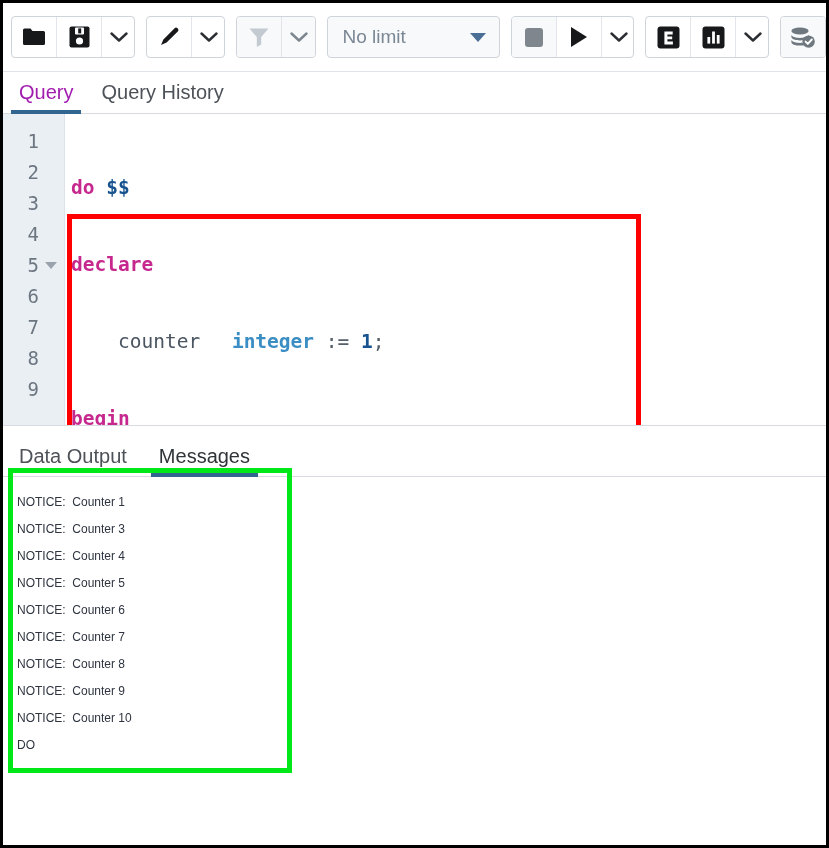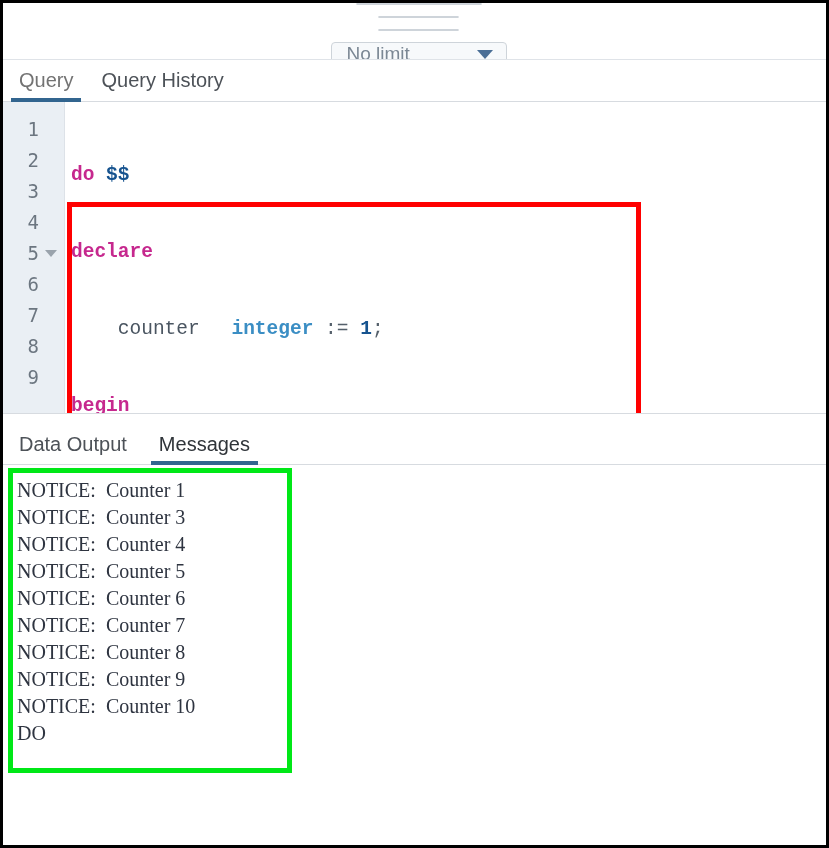--- a/index.html
+++ b/index.html
@@ -16,29 +16,28 @@
     width: 829px;
     height: 848px;
     background: #ffffff;
     border: 3px solid #000000;
     overflow: hidden;
   }
 
   
   #toolbar {
     position: relative;
-    height: 57px;
+    height: 69px;
     background: #ffffff;
     border-bottom: 1px solid #dfe3e8;
     display: flex;
     align-items: center;
     padding: 0 0 0 8px;
     gap: 11px;
     overflow: hidden;
-    flex-direction: column;
   }
 
   .btn-group {
     display: flex;
     align-items: stretch;
     border: 1px solid #ced4da;
     border-radius: 4px;
     overflow: hidden;
     height: 42px;
     background: #ffffff;
@@ -98,21 +97,21 @@
     border-bottom: 1px solid #d7dbe0;
   }
   .mtab {
     position: relative;
     font-size: 20px;
     color: #4d5258;
     padding: 0 4px 9px 4px;
     cursor: pointer;
     white-space: nowrap;
   }
-  .mtab.active { color: #737373; }
+  .mtab.active { color: #a21caf; }
   .mtab.active::after {
     content: "";
     position: absolute;
     left: -4px; right: -4px; bottom: -1px;
     height: 4px;
     background: #32658f;
   }
 
   
   #editor {
@@ -155,21 +154,21 @@
   #code {
     flex: 1 1 auto;
     padding: 12px 0 0 6px;
     font-family: "DejaVu Sans Mono", monospace;
     font-size: 19.5px;
     white-space: pre;
     overflow: hidden;
     color: #333333;
     cursor: text;
   }
-  .cline { height: 31px; line-height: 31px; font-family: Liberation Mono, monospace; }
+  .cline { height: 31px; line-height: 31px; }
 
   .kw  { color: #c6288e; font-weight: bold; }
   .typ { color: #3b8ec4; font-weight: bold; margin-left: 20px; }
   .num { color: #16538f; font-weight: bold; }
   .op  { color: #55606b; }
   .pln { color: #4a5561; }
 
   
   #result-tabs {
     display: flex;
@@ -195,22 +194,22 @@
     position: absolute;
     left: -4px; right: -4px; bottom: -1px;
     height: 4px;
     background: #32658f;
   }
 
   
   #messages {
     position: relative;
     padding: 12px 0 0 14px;
-    font-family: Liberation Serif, serif;
-    font-size: 20px;
+    font-family: Liberation Sans, sans-serif;
+    font-size: 12px;
     color: #2e3440;
     height: 323px;
     overflow: hidden;
     cursor: text;
   }
   .msg-line { height: 27px; line-height: 27px; white-space: pre; }
 
   
   .anno {
     position: absolute;

